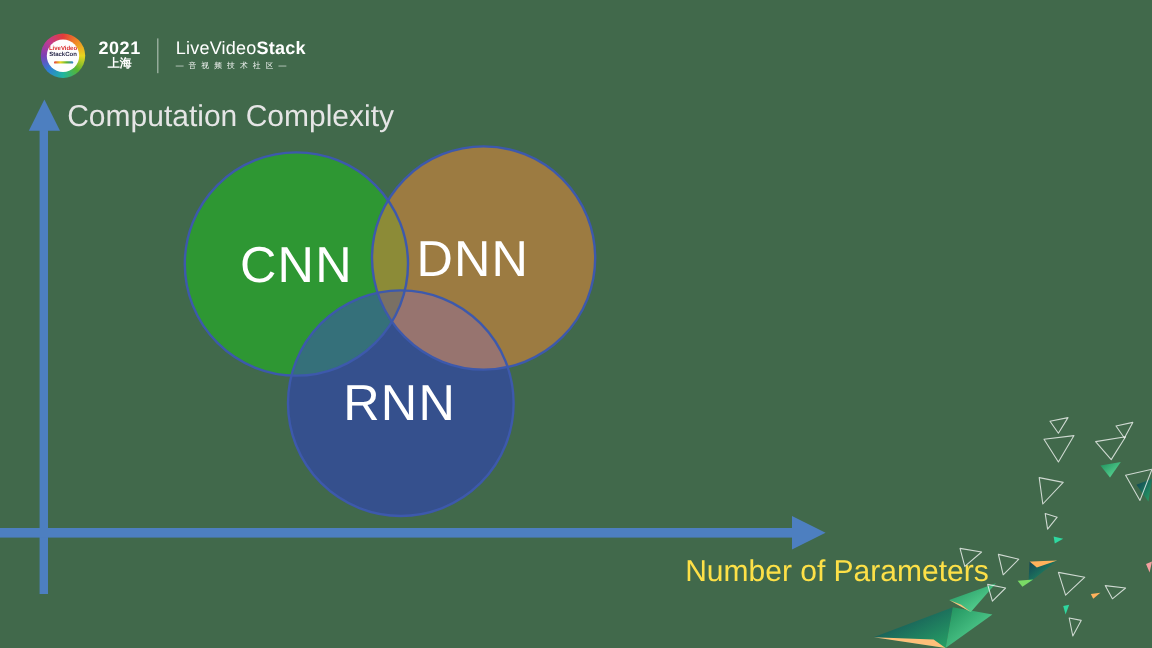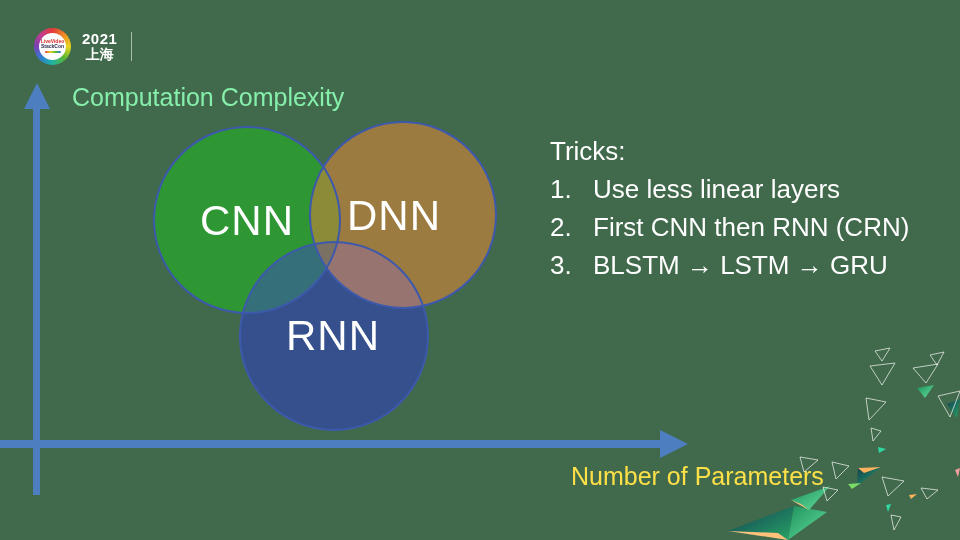--- a/index.html
+++ b/index.html
@@ -20,21 +20,21 @@
   .badge-inner{
     width:27px;height:27px;border-radius:50%;background:#fdfdfd;
     display:flex;flex-direction:column;align-items:center;justify-content:center;line-height:1.05;
   }
   .badge-l1{font-size:5px;font-weight:bold;color:#d92b2b;}
   .badge-l2{font-size:5px;font-weight:bold;color:#2b2b4d;}
   .badge-strip{margin-top:1px;width:16px;height:2.5px;border-radius:1px;
     background:linear-gradient(90deg,#e23b3b,#e8d51f,#58b531,#2f7fd4);}
   .year-block{margin-left:11px;color:#fff;font-weight:bold;text-align:center;line-height:1.05;}
   .year{font-size:15px;letter-spacing:.5px;}
-  .city{font-size:14px;}
+  .city{font-size:10px;}
   .logo-divider{margin:0 14px;width:1px;height:29px;background:rgba(255,255,255,.55);}
   .wordmark-block{color:#fff;}
   .wordmark{font-size:15px;letter-spacing:.2px;white-space:nowrap;}
   .wordmark .bold{font-weight:bold;}
   .wordmark-sub{margin-top:2px;font-size:6.5px;letter-spacing:1.2px;color:rgba(255,255,255,.92);white-space:nowrap;}
 
   
   .title{
     position:absolute;left:345px;top:36px;color:#ffffff;
     font-size:32px;font-weight:bold;letter-spacing:3px;white-space:nowrap;
@@ -47,21 +47,21 @@
   .y-arrow{
     position:absolute;left:24px;top:83px;width:0;height:0;
     border-left:13px solid transparent;border-right:13px solid transparent;
     border-bottom:26px solid #4D7FC0;
   }
   .x-arrow{
     position:absolute;left:660px;top:430px;width:0;height:0;
     border-top:14px solid transparent;border-bottom:14px solid transparent;
     border-left:28px solid #4D7FC0;
   }
-  .ylabel{position:absolute;left:56px;top:83px;color:#86efac;font-size:25px;white-space:nowrap;margin-left:16px;}
+  .ylabel{position:absolute;left:56px;top:83px;color:#e5e5e5;font-size:25px;white-space:nowrap;}
   .xlabel{position:absolute;left:571px;top:462px;color:#fde047;font-size:25px;white-space:nowrap;}
 
   
   .venn{position:absolute;left:130px;top:105px;}
   .venn text{fill:#ffffff;font-family:"Liberation Sans","DejaVu Sans",sans-serif;font-size:42px;letter-spacing:1px;}
 
   
   .tricks{position:absolute;left:550px;top:132px;color:#fff;font-size:26px;line-height:38px;width:410px;}
   .trick-row{display:flex;}
   .trick-num{width:43px;flex:none;}
@@ -81,20 +81,24 @@
         <div class="badge-l1">LiveVideo</div>
         <div class="badge-l2">StackCon</div>
         <div class="badge-strip"></div>
       </div>
     </div>
     <div class="year-block">
       <div class="year">2021</div>
       <div class="city">上海</div>
     </div>
     <div class="logo-divider"></div>
+    <div class="wordmark-block">
+      <div class="wordmark"><span>LiveVideo</span><span class="bold">Stack</span></div>
+      <div class="wordmark-sub">— 音 视 频 技 术 社 区 —</div>
+    </div>
   </div>
 
 
   <div class="axis y-axis"></div>
   <div class="y-arrow"></div>
   <div class="axis x-axis"></div>
   <div class="x-arrow"></div>
   <div class="ylabel">Computation Complexity</div>
   <div class="xlabel">Number of Parameters</div>
 
@@ -129,35 +133,20 @@
 
     <circle cx="247" cy="220" r="93" fill="none" stroke-width="2" stroke="#3D59AC"></circle>
     <circle cx="403" cy="215" r="93" fill="none" stroke-width="2" stroke="#3D59AC"></circle>
     <circle cx="334" cy="336" r="94" fill="none" stroke-width="2" stroke="#3D59AC"></circle>
 
     <text x="247" y="235" text-anchor="middle">CNN</text>
     <text x="394" y="230" text-anchor="middle">DNN</text>
     <text x="333" y="350" text-anchor="middle">RNN</text>
   </svg>
 
-  <div class="tricks">
-    <div>Tricks:</div>
-    <div class="trick-row">
-      <span class="trick-num">1.</span>
-      <span>Use less linear layers</span>
-    </div>
-    <div class="trick-row">
-      <span class="trick-num">2.</span>
-      <span>First CNN then RNN (CRN)</span>
-    </div>
-    <div class="trick-row">
-      <span class="trick-num">3.</span>
-      <span>BLSTM → LSTM → GRU</span>
-    </div>
-  </div>
 
   <svg class="decor" width="300" height="195" viewBox="660 345 300 195">
     <defs>
       <linearGradient id="gA" x1="0" y1="0" x2="1" y2="1">
         <stop offset="0" stop-color="#123E53"></stop>
           <stop offset="1" stop-color="#27A566"></stop>
       </linearGradient>
       <linearGradient id="gB" x1="0" y1="0" x2="1" y2="1">
         <stop offset="0" stop-color="#1E8F5C"></stop>
           <stop offset=".7" stop-color="#4FC98A"></stop>

